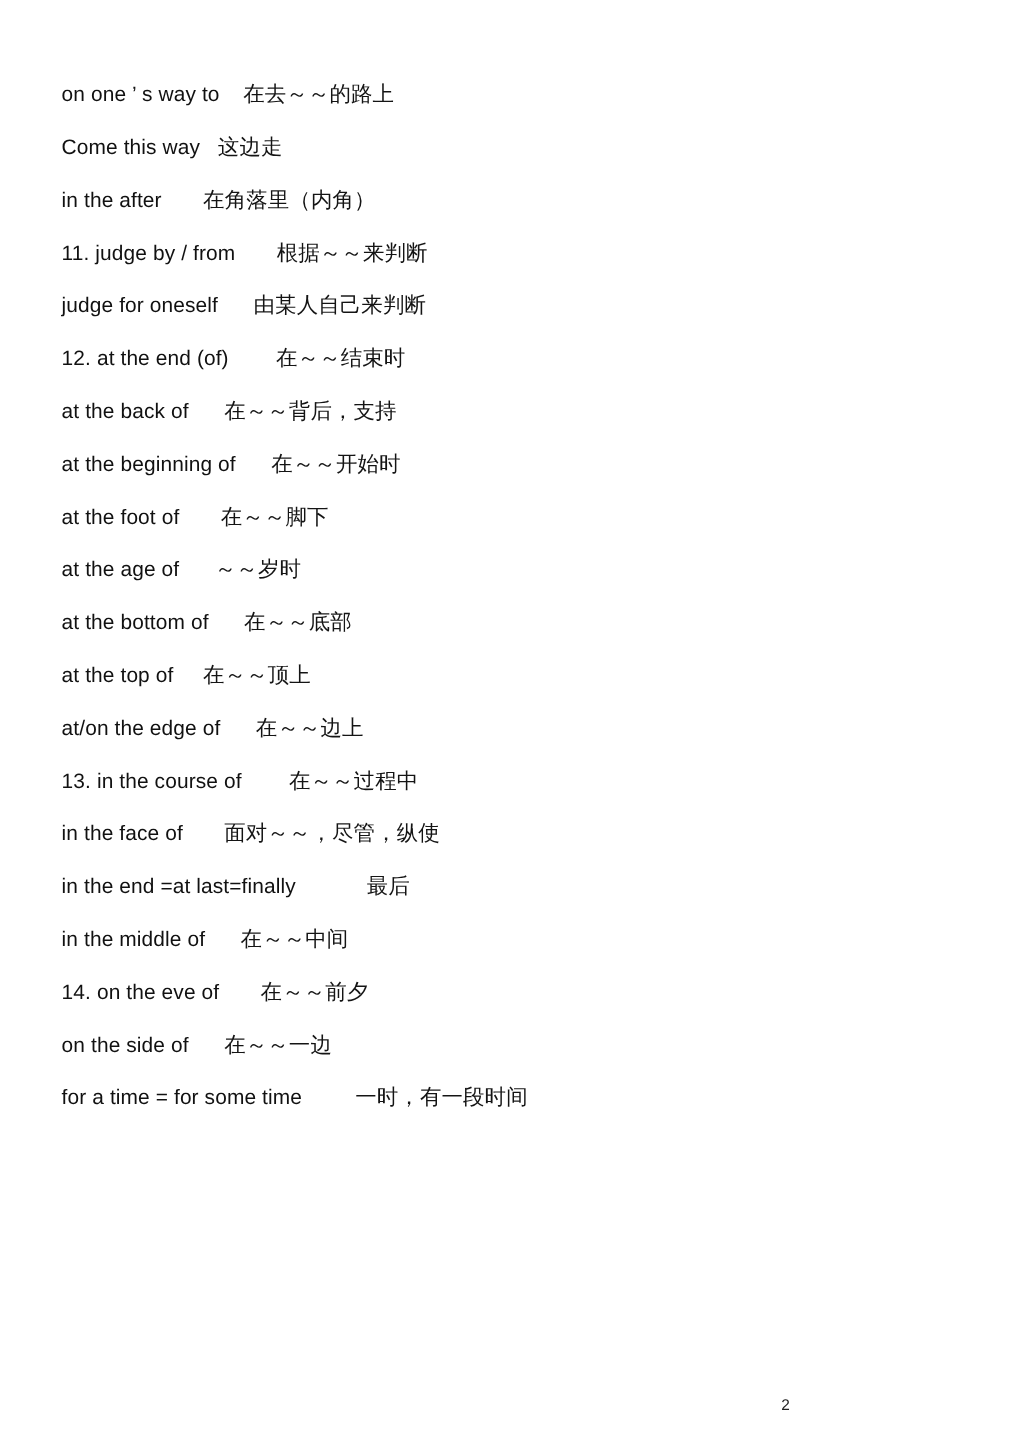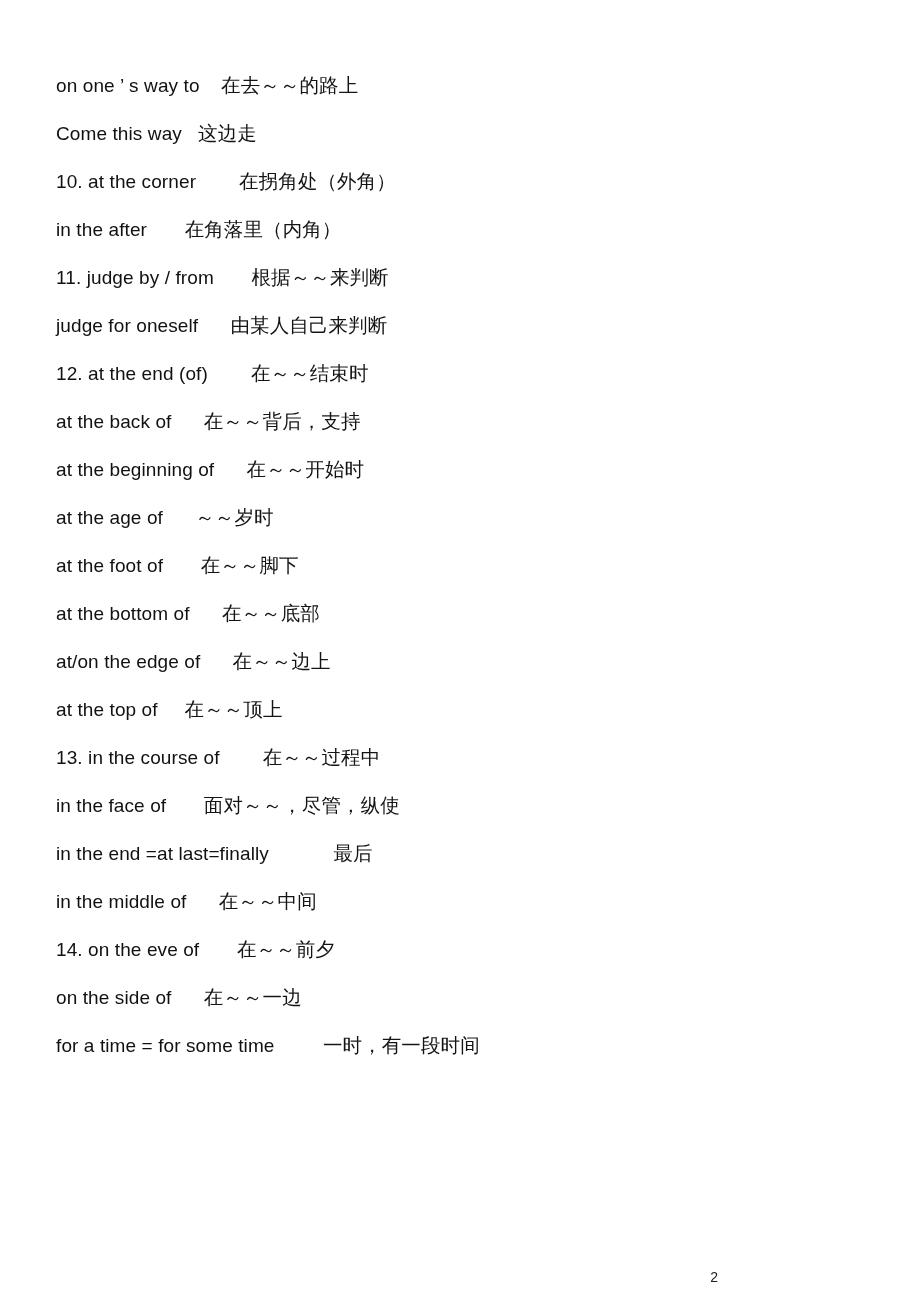--- a/index.html
+++ b/index.html
@@ -69,32 +69,31 @@
   }
 </style>
 </head>
 <body>
 
 <div class="page">
 
   <div class="content">
     <div class="entry"><span class="en">on one ’ s way to</span><span class="gap">    </span><span class="zh">在去～～的路上</span></div>
     <div class="entry"><span class="en">Come this way</span><span class="gap">   </span><span class="zh">这边走</span></div>
-    <div class="entry"><span class="en">10. at the corner</span><span class="gap">        </span><span class="zh">在拐角处（外角）</span></div>
     <div class="entry"><span class="en">in the after</span><span class="gap">       </span><span class="zh">在角落里（内角）</span></div>
     <div class="entry"><span class="en">11. judge by / from</span><span class="gap">       </span><span class="zh">根据～～来判断</span></div>
     <div class="entry"><span class="en">judge for oneself</span><span class="gap">      </span><span class="zh">由某人自己来判断</span></div>
     <div class="entry"><span class="en">12. at the end (of)</span><span class="gap">        </span><span class="zh">在～～结束时</span></div>
     <div class="entry"><span class="en">at the back of</span><span class="gap">      </span><span class="zh">在～～背后，支持</span></div>
     <div class="entry"><span class="en">at the beginning of</span><span class="gap">      </span><span class="zh">在～～开始时</span></div>
+    <div class="entry"><span class="en">at the foot of</span><span class="gap">       </span><span class="zh">在～～脚下</span></div>
     <div class="entry"><span class="en">at the age of</span><span class="gap">      </span><span class="zh">～～岁时</span></div>
-    <div class="entry"><span class="en">at the foot of</span><span class="gap">       </span><span class="zh">在～～脚下</span></div>
     <div class="entry"><span class="en">at the bottom of</span><span class="gap">      </span><span class="zh">在～～底部</span></div>
+    <div class="entry"><span class="en">at the top of</span><span class="gap">     </span><span class="zh">在～～顶上</span></div>
     <div class="entry"><span class="en">at/on the edge of</span><span class="gap">      </span><span class="zh">在～～边上</span></div>
-    <div class="entry"><span class="en">at the top of</span><span class="gap">     </span><span class="zh">在～～顶上</span></div>
     <div class="entry"><span class="en">13. in the course of</span><span class="gap">        </span><span class="zh">在～～过程中</span></div>
     <div class="entry"><span class="en">in the face of</span><span class="gap">       </span><span class="zh">面对～～，尽管，纵使</span></div>
     <div class="entry"><span class="en">in the end =at last=finally</span><span class="gap">            </span><span class="zh">最后</span></div>
     <div class="entry"><span class="en">in the middle of</span><span class="gap">      </span><span class="zh">在～～中间</span></div>
     <div class="entry"><span class="en">14. on the eve of</span><span class="gap">       </span><span class="zh">在～～前夕</span></div>
     <div class="entry"><span class="en">on the side of</span><span class="gap">      </span><span class="zh">在～～一边</span></div>
     <div class="entry"><span class="en">for a time = for some time</span><span class="gap">         </span><span class="zh">一时，有一段时间</span></div>
   </div>
 
   <div class="page-number">2</div>

